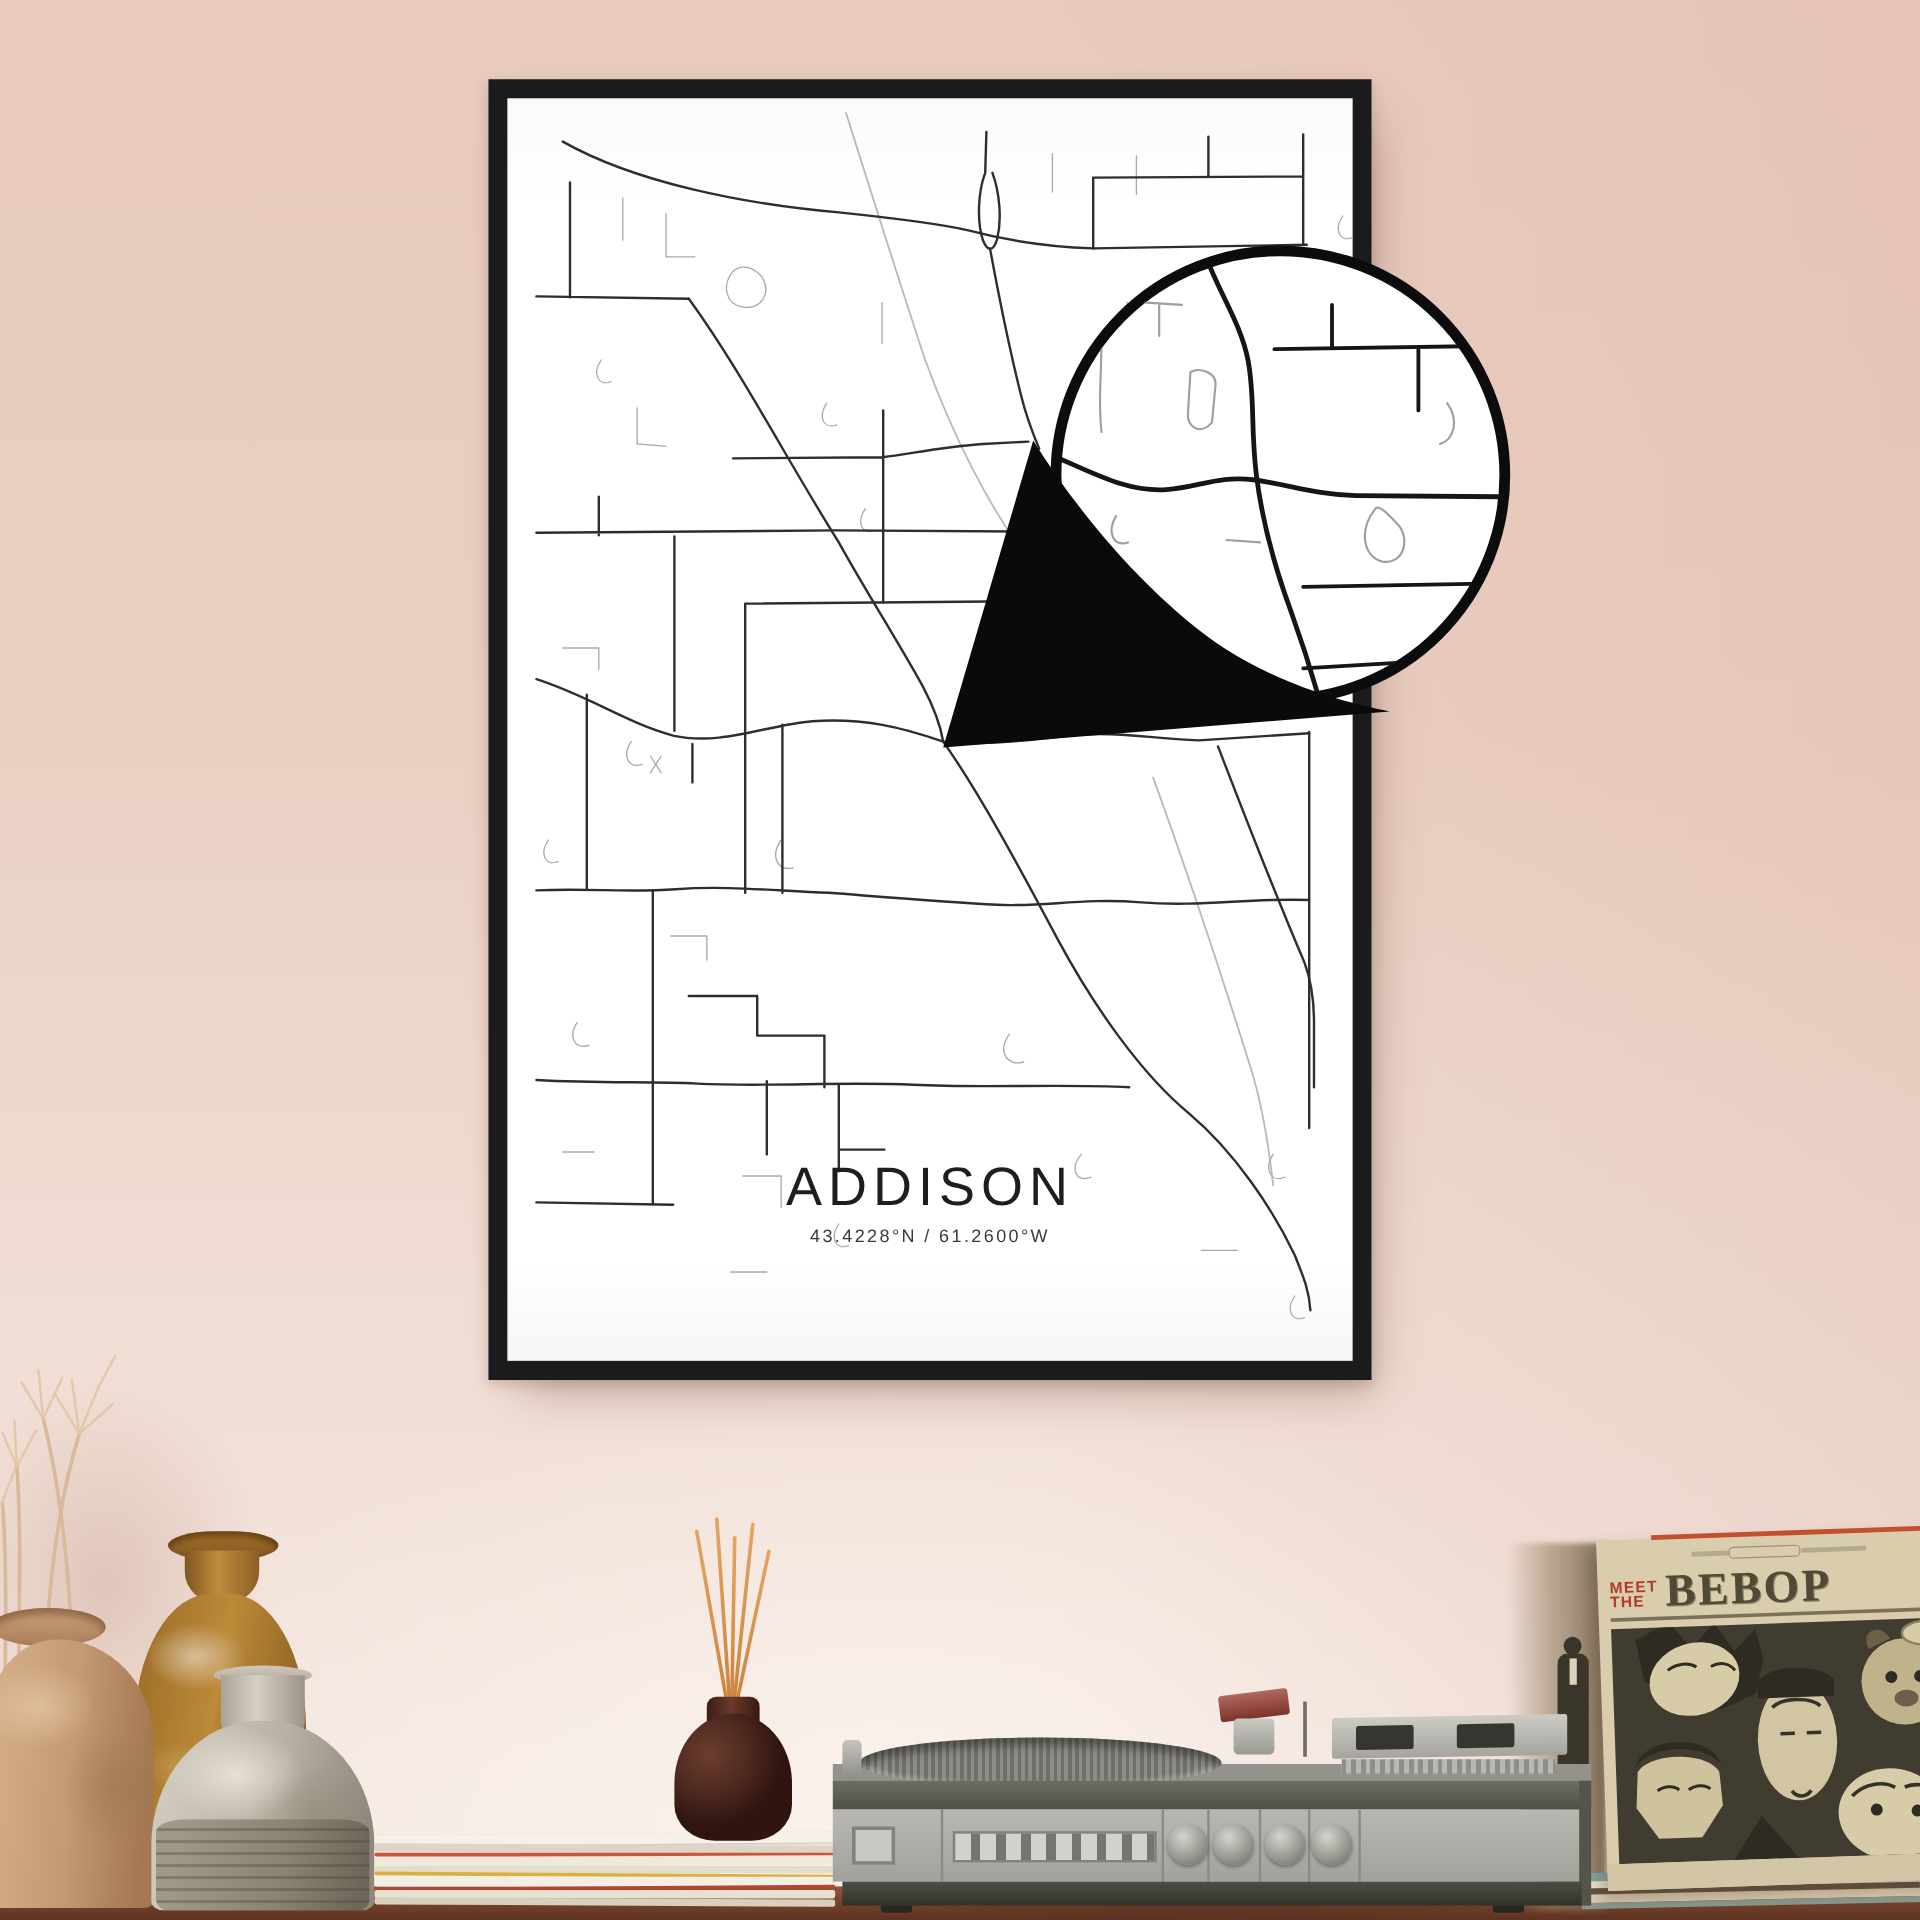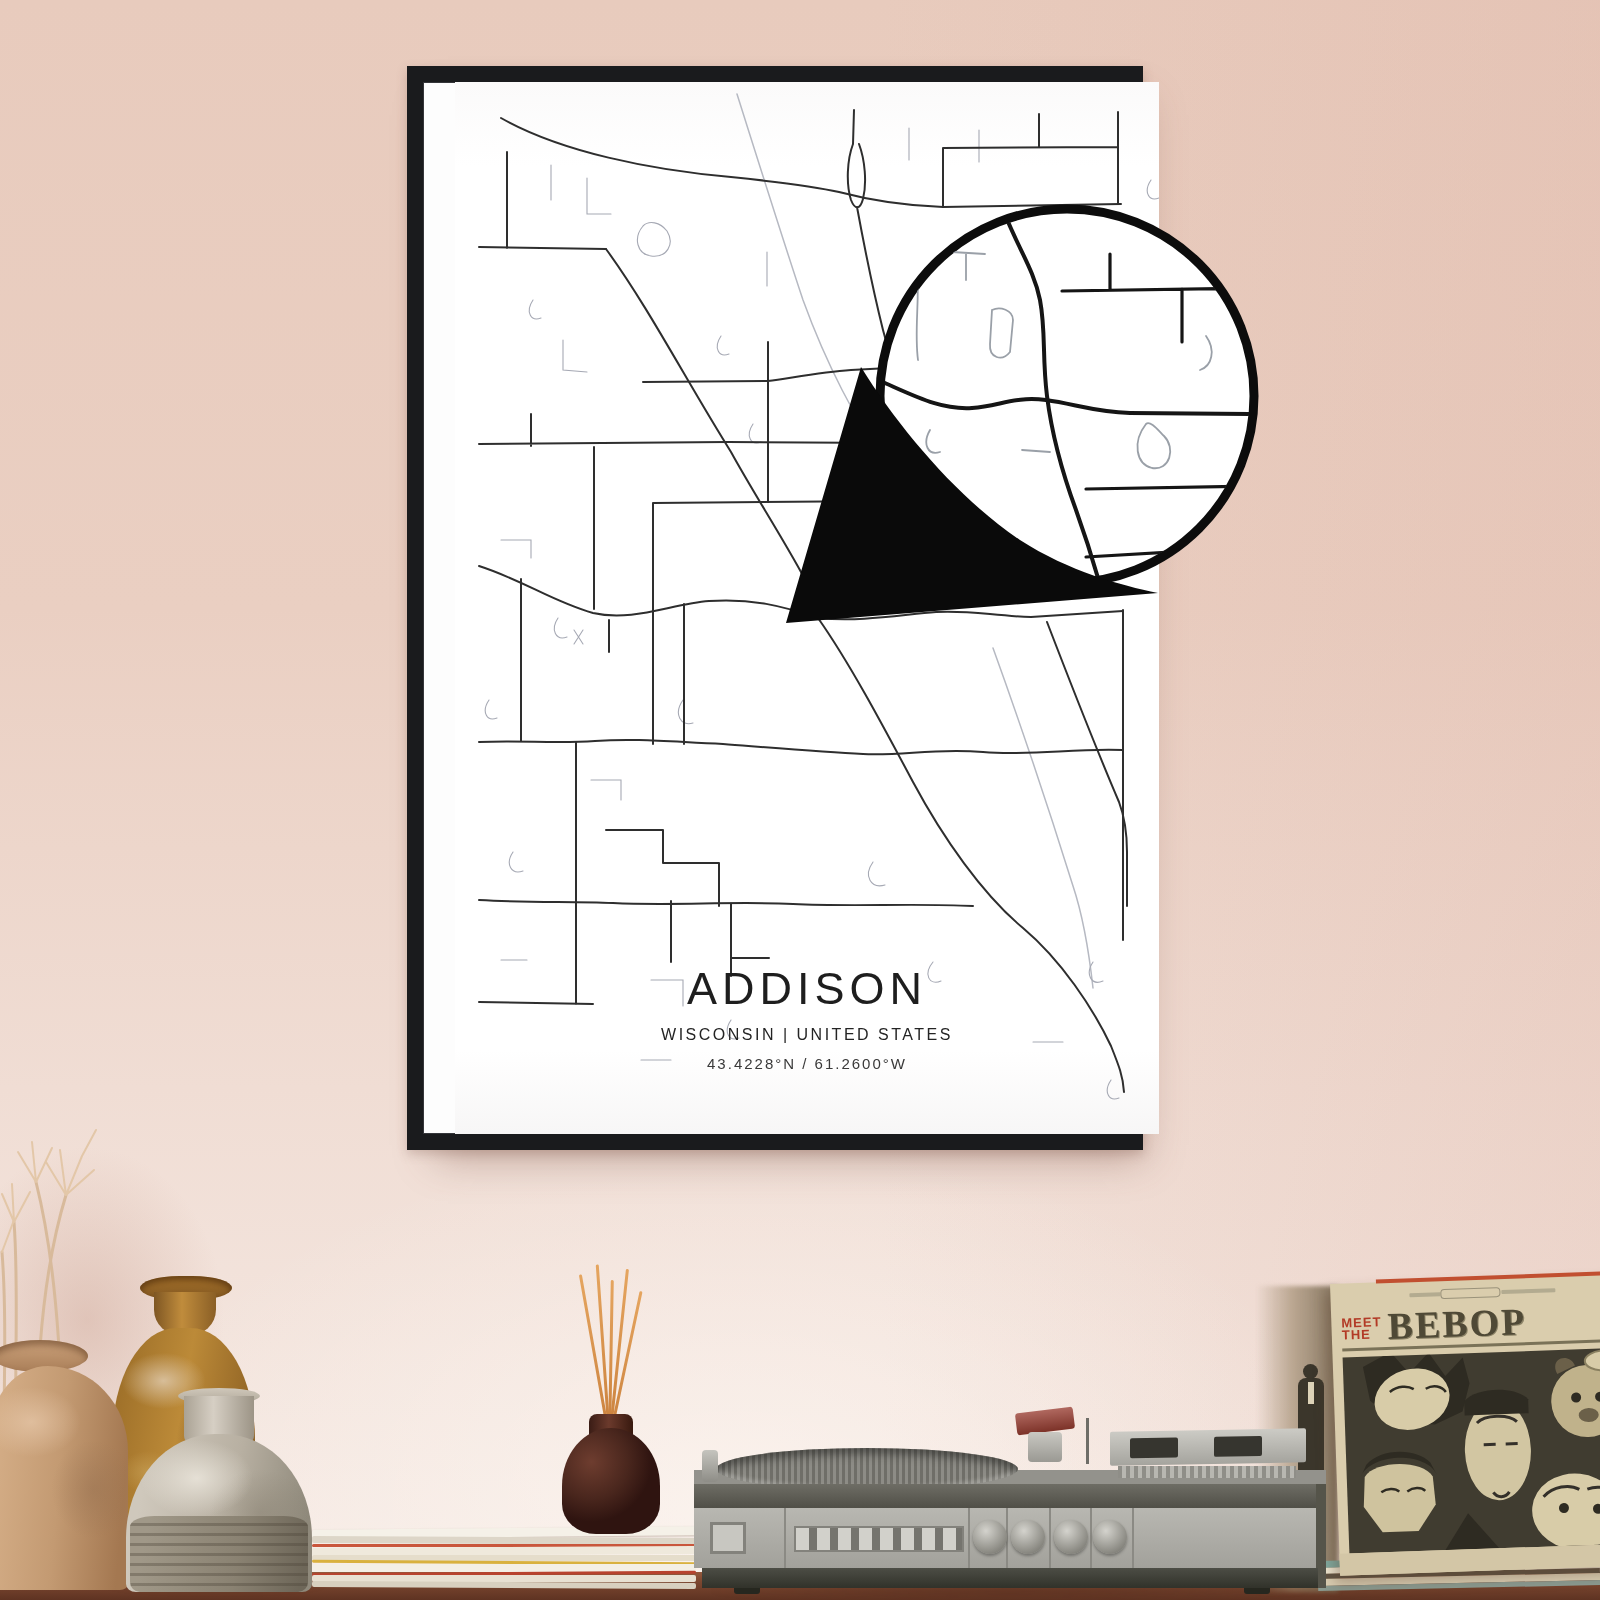--- a/index.html
+++ b/index.html
@@ -10,21 +10,21 @@
       linear-gradient(90deg, rgba(255,245,240,0) 55%, rgba(219,173,158,.25) 100%),
       linear-gradient(180deg,#e8cbbd 0%,#eacfc2 38%,#f0ddd4 68%,#f6ebe5 100%);}
   
   .grass-shadow{position:absolute;left:-30px;top:1140px;width:260px;height:360px;z-index:1;
     background:radial-gradient(ellipse at 45% 50%, rgba(201,158,142,.45), rgba(201,158,142,0) 68%);}
   .grass-svg{position:absolute;left:0;top:1100px;z-index:1;}
   
   .frame{position:absolute;left:407px;top:66px;width:736px;height:1084px;z-index:2;
     box-sizing:border-box;border:16px solid #1a1b1d;background:#fdfdfd;
     box-shadow:inset 0 0 0 1px #35363a, 14px 22px 38px -14px rgba(120,78,66,.40), 0 4px 10px rgba(120,78,66,.25);}
-  .poster{position:relative;width:704px;height:1052px;background:linear-gradient(180deg,#fbfafa,#ffffff 8%,#ffffff 92%,#f7f6f6);overflow:hidden;margin-left:32px;}
+  .poster{position:relative;width:704px;height:1052px;background:linear-gradient(180deg,#fbfafa,#ffffff 8%,#ffffff 92%,#f7f6f6);overflow:hidden;}
   .map-svg{position:absolute;left:0;top:0;width:704px;height:1052px;}
   .title-block{position:absolute;left:0;right:0;top:884px;text-align:center;z-index:3;}
   .poster-title{font-size:45px;letter-spacing:5px;font-weight:400;color:#1e1e1e;line-height:1;}
   .poster-sub{margin-top:15px;font-size:16px;letter-spacing:2.5px;color:#242424;}
   .poster-coords{margin-top:11px;font-size:15px;letter-spacing:2px;color:#3a3a3a;}
   
   .mag-svg{position:absolute;left:0;top:0;z-index:4;pointer-events:none;}
   
   .table{position:absolute;left:0;top:1572px;width:1600px;height:28px;z-index:1;
     background:linear-gradient(180deg,#94593c 0%,#7c4730 35%,#5e3322 100%);}
@@ -176,21 +176,20 @@
           <path d="M575 830 L632 830 L632 863 L688 863 L688 906"></path>
           <path d="M545 902 L545 1004 M448 1002 L562 1004"></path>
           <path d="M640 901 L640 962 M700 904 L700 976 M700 958 L738 958"></path>
           <path d="M912 148 L1087 147 M912 148 L912 207 M1087 112 L1087 204 M1008 114 L1008 147"></path>
           <path d="M1092 610 L1092 940"></path>
           <path d="M1016 622 C1046 700,1070 760,1088 802 C1094 818,1096 834,1096 852 L1096 906"></path>
         </g>
       </svg>
       <div class="title-block">
         <div class="poster-title">ADDISON</div>
-        <div class="poster-sub">WISCONSIN | UNITED STATES</div>
         <div class="poster-coords">43.4228°N / 61.2600°W</div>
       </div>
     </div>
   </div>
 
   <svg class="mag-svg" width="1600" height="1600" viewBox="0 0 1600 1600">
     <defs>
         <clipPath id="magclip">
           <circle cx="1067" cy="396" r="183"></circle>
         </clipPath>

